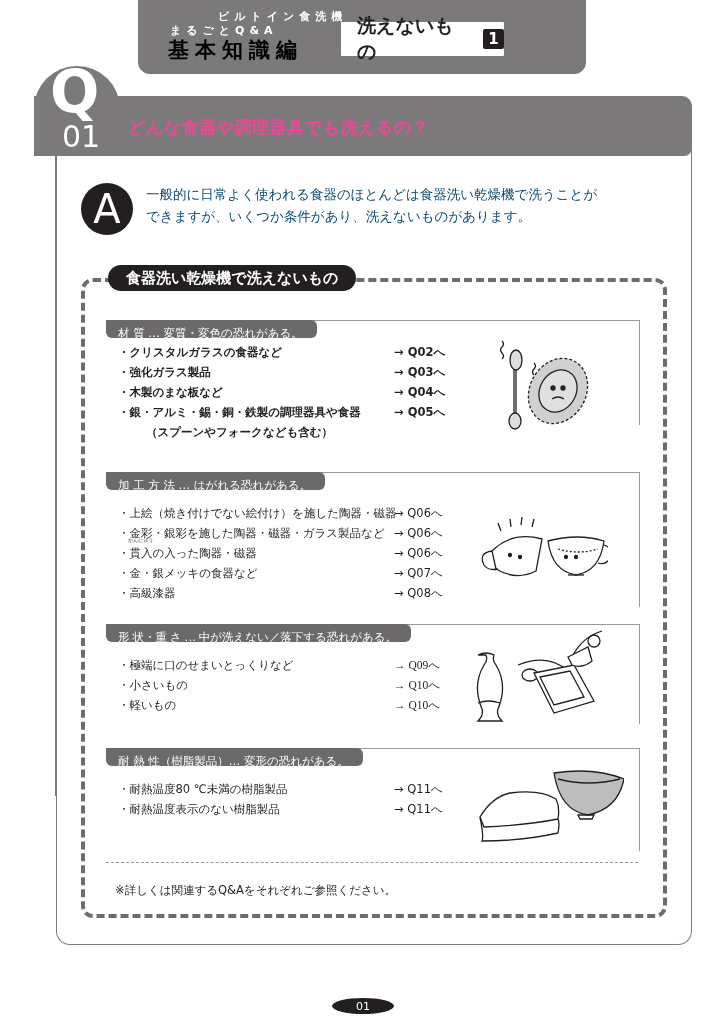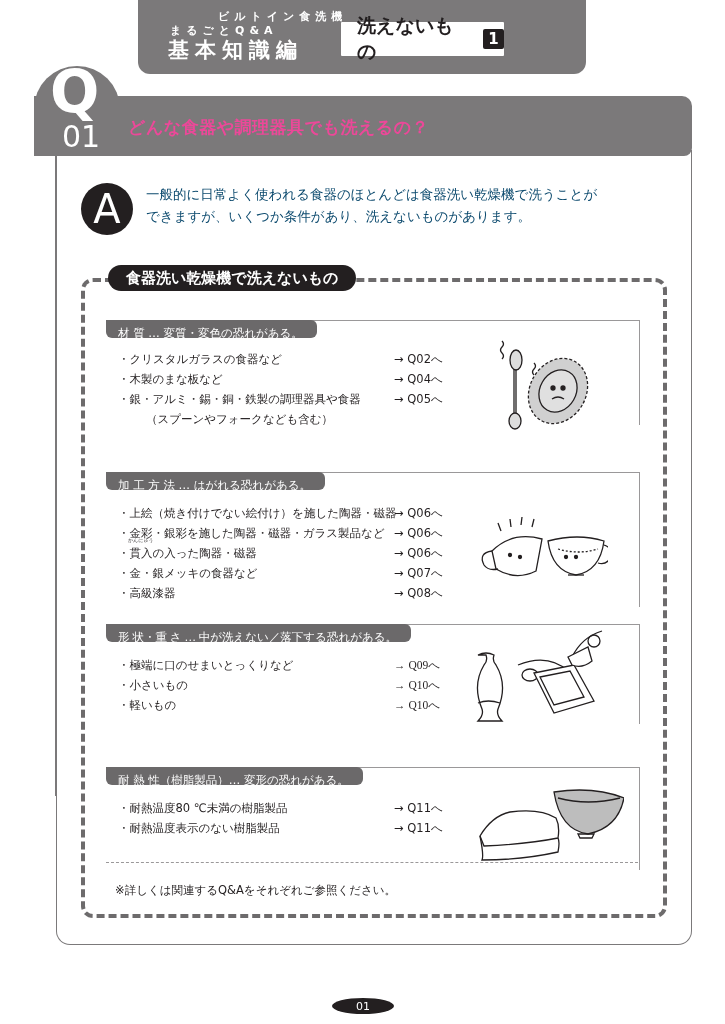--- a/index.html
+++ b/index.html
@@ -5,21 +5,21 @@
   * { box-sizing: border-box; margin: 0; padding: 0; }
   body { width: 725px; height: 1024px; background: #ffffff; position: relative; overflow: hidden;
          font-family: "DejaVu Sans", "Liberation Sans", sans-serif; color: #231f20; }
 
   
   .hdr { position: absolute; left: 138px; top: 0; width: 448px; height: 74px; background: #7b797a;
          border-radius: 0 0 12px 12px; }
   .hdr-small { position: absolute; left: 32px; color: #fff; font-size: 11px; font-weight: bold; letter-spacing: 5px; line-height: 13px; }
   .hdr-small.l1 { top: 10px; margin-left: 48px; }
   .hdr-small.l2 { top: 24px; }
-  .hdr-big { position: absolute; left: 30px; top: 38px; color: #ffffff; font-size: 21px; font-weight: bold; letter-spacing: 6px; line-height: 24px; }
+  .hdr-big { position: absolute; left: 30px; top: 38px; color: #000000; font-size: 21px; font-weight: bold; letter-spacing: 6px; line-height: 24px; }
   .hdr-badge { position: absolute; left: 203px; top: 22px; width: 163px; height: 34px; background: #fff;
                border-radius: 1px; display: flex; align-items: center; padding-left: 16px; }
   .hdr-badge-text { font-size: 19px; font-weight: bold; color: #231f20; }
   .hdr-num { margin-left: 14px; width: 22px; height: 20px; background: #231f20; color: #fff; font-size: 15px; font-weight: bold;
              display: flex; align-items: center; justify-content: center; border-radius: 2px; }
 
   
   .card { position: absolute; left: 56px; top: 150px; width: 636px; height: 795px; border: 1.5px solid #7b797a;
           border-top: none; border-radius: 0 0 14px 14px; }
 
@@ -85,22 +85,23 @@
 <div class="atext">
   <div>一般的に日常よく使われる食器のほとんどは食器洗い乾燥機で洗うことが</div>
   <div>できますが、いくつか条件があり、洗えないものがあります。</div>
 </div>
 
 <div class="dbox"></div>
 <div class="dtitle">食器洗い乾燥機で洗えないもの</div>
 
 <div class="sec" style="top:320px;height:105px;">
   <div class="sec-label">材 質 … 変質・変色の恐れがある。</div>
-  <div class="items" style="top:28px;">
+  <div class="items" style="top:21px;font-weight:bold;">
     <div class="item"><span>・クリスタルガラスの食器など</span><span class="ref">→ Q02へ</span></div>
+    <div class="item"><span>・強化ガラス製品</span><span class="ref">→ Q03へ</span></div>
     <div class="item"><span>・木製のまな板など</span><span class="ref">→ Q04へ</span></div>
     <div class="item"><span>・銀・アルミ・錫・銅・鉄製の調理器具や食器</span><span class="ref">→ Q05へ</span></div>
     <div class="item sub"><span>（スプーンやフォークなども含む）</span></div>
   </div>
   <svg class="illus" style="left:380px;top:12px;" width="110" height="100" viewBox="0 0 110 100">
     <g fill="none" stroke="#231f20" stroke-width="1.3">
       <path d="M16 8 q3 3 0 6 q-3 3 0 6 q3 3 0 6"></path>
       <path d="M48 30 q3 3 0 6 q-3 3 0 6"></path>
       <ellipse cx="30" cy="27" rx="6" ry="10" fill="#ddd"></ellipse>
       <path d="M30 37 L30 80"></path>
@@ -156,21 +157,21 @@
       <ellipse cx="56" cy="46" rx="8" ry="6"></ellipse>
       <path d="M60 44 l40 -8 l20 36 l-40 12 z" fill="#fff"></path>
       <path d="M66 48 l30 -6 l14 26 l-30 8 z"></path>
       <path d="M98 28 q10 -20 30 -26"></path>
       <path d="M94 28 l20 -10 l4 14 q-10 8 -20 4 z" fill="#fff"></path>
       <circle cx="120" cy="12" r="6"></circle>
     </g>
   </svg>
 </div>
 
-<div class="sec" style="top:748px;height:103px;margin-top:19px;">
+<div class="sec" style="top:748px;height:103px;">
   <div class="sec-label">耐 熱 性（樹脂製品）… 変形の恐れがある。</div>
   <div class="items" style="top:30px;">
     <div class="item"><span>・耐熱温度80 ℃未満の樹脂製品</span><span class="ref">→ Q11へ</span></div>
     <div class="item"><span>・耐熱温度表示のない樹脂製品</span><span class="ref">→ Q11へ</span></div>
   </div>
   <svg class="illus" style="left:368px;top:14px;" width="150" height="80" viewBox="0 0 150 80">
     <g fill="none" stroke="#231f20" stroke-width="1.3">
       <path d="M80 10 q40 -6 70 6 q-6 30 -36 36 q-28 -4 -34 -42 z" fill="#bdbdbd"></path>
       <path d="M84 16 q30 8 62 0"></path>
       <path d="M104 52 l16 0 l-2 4 l-12 0 z"></path>

